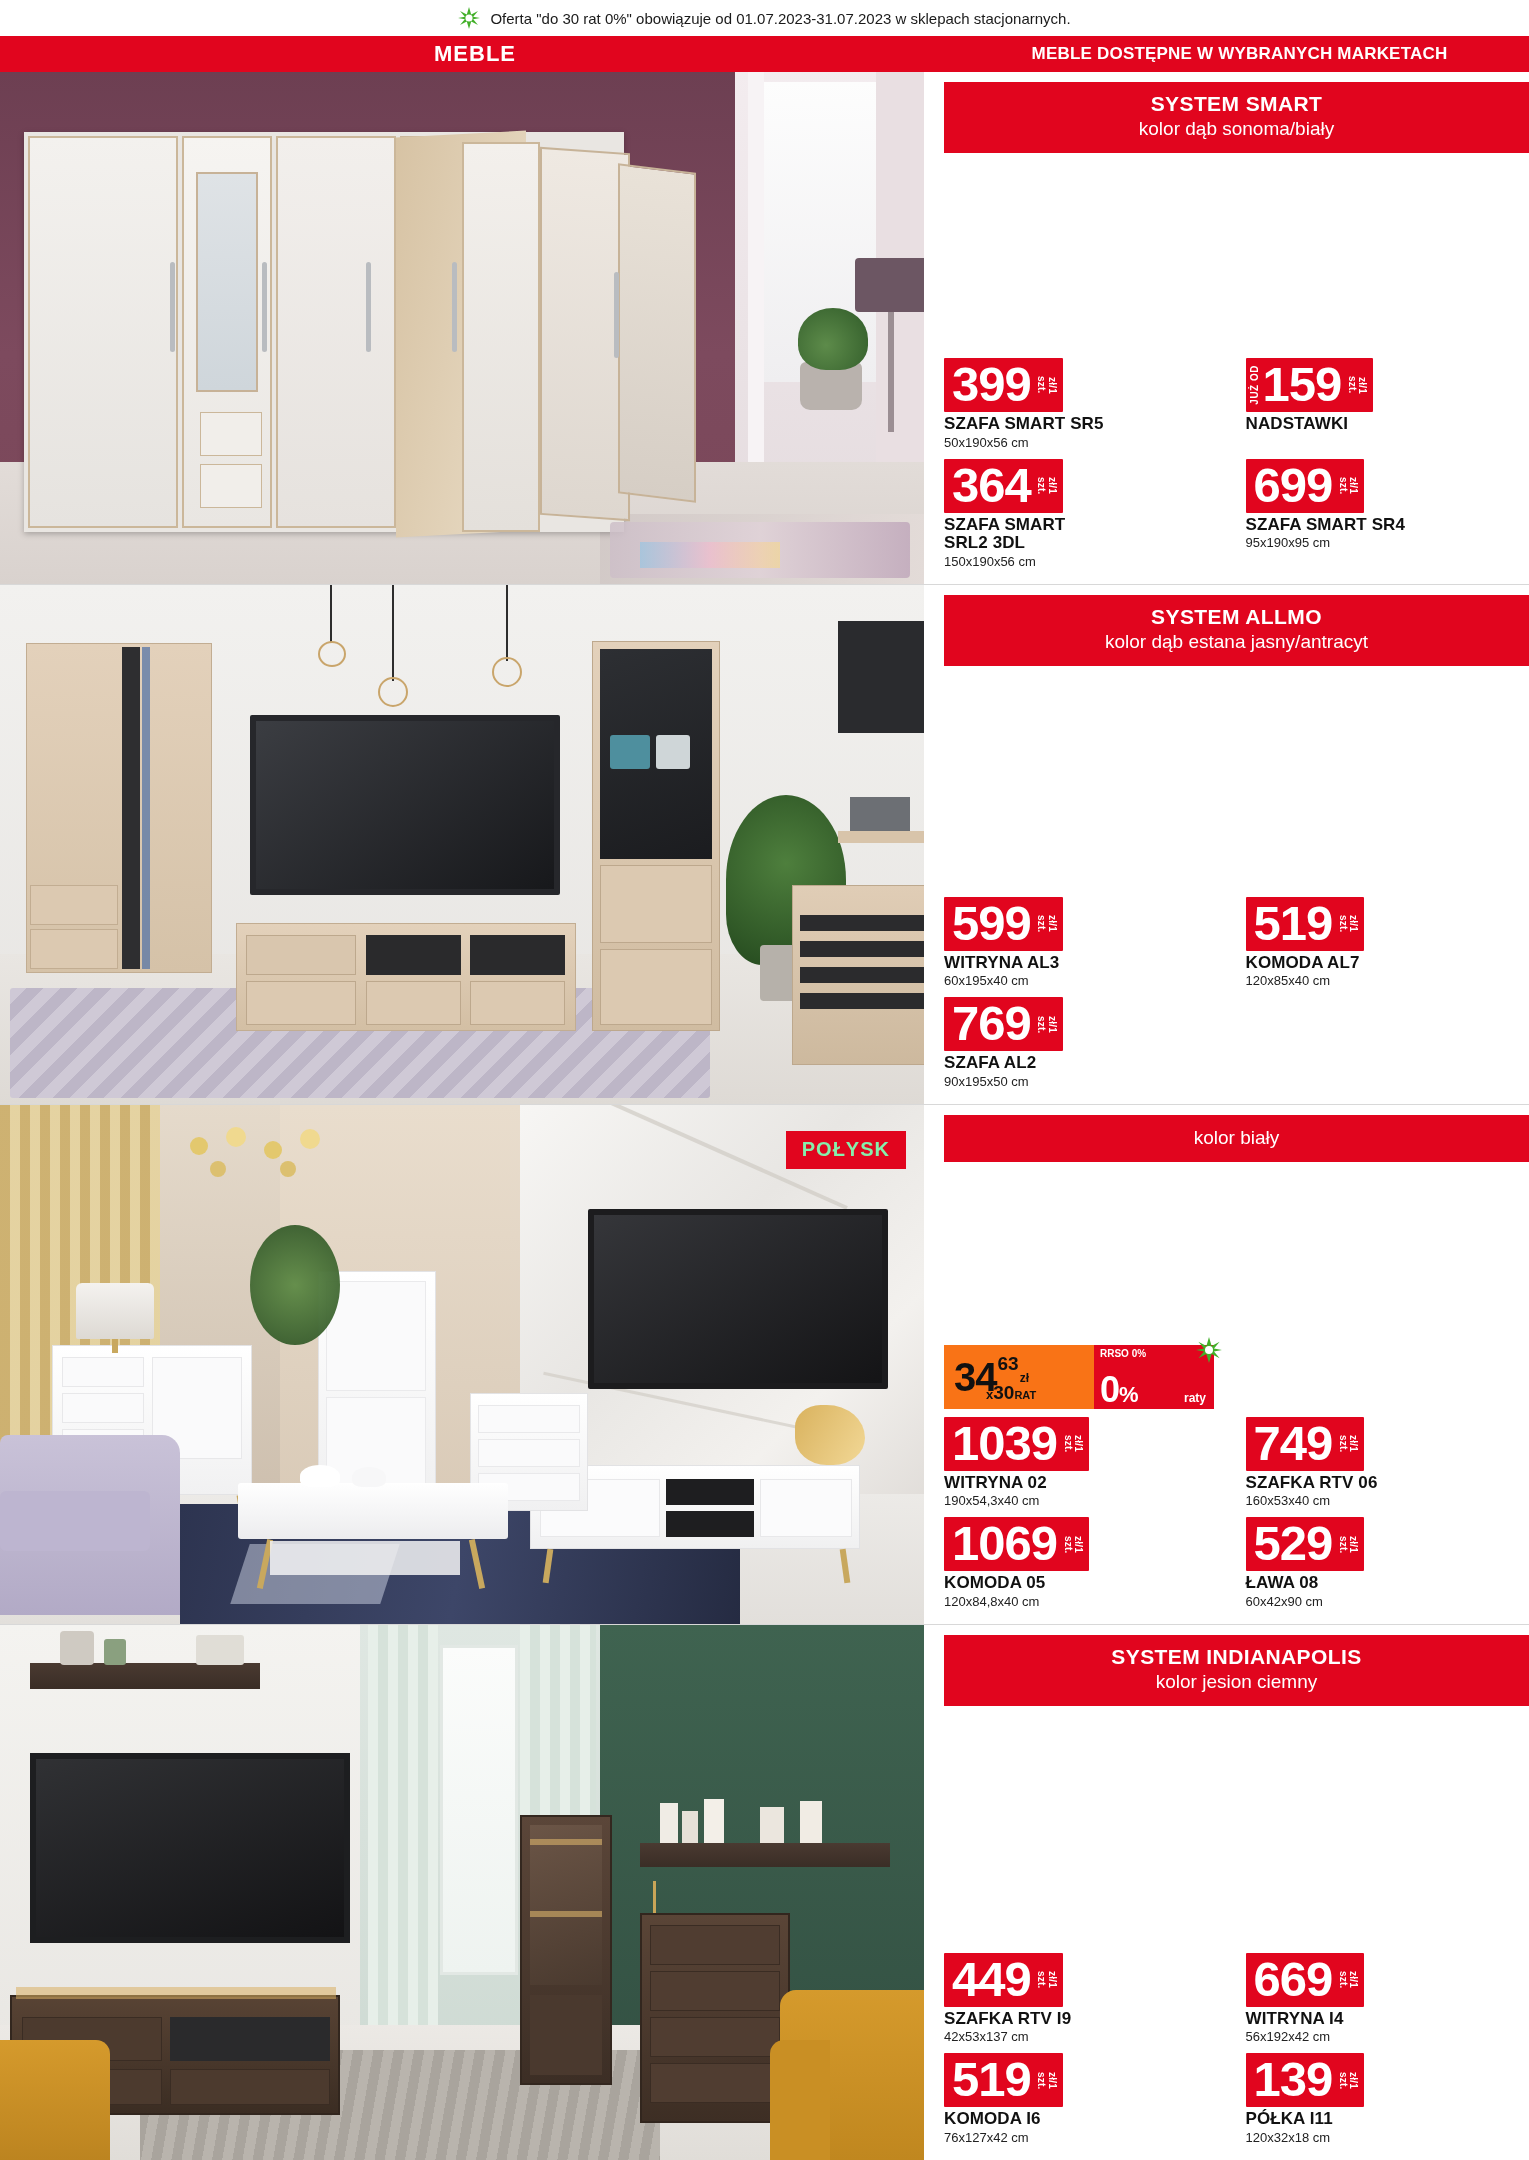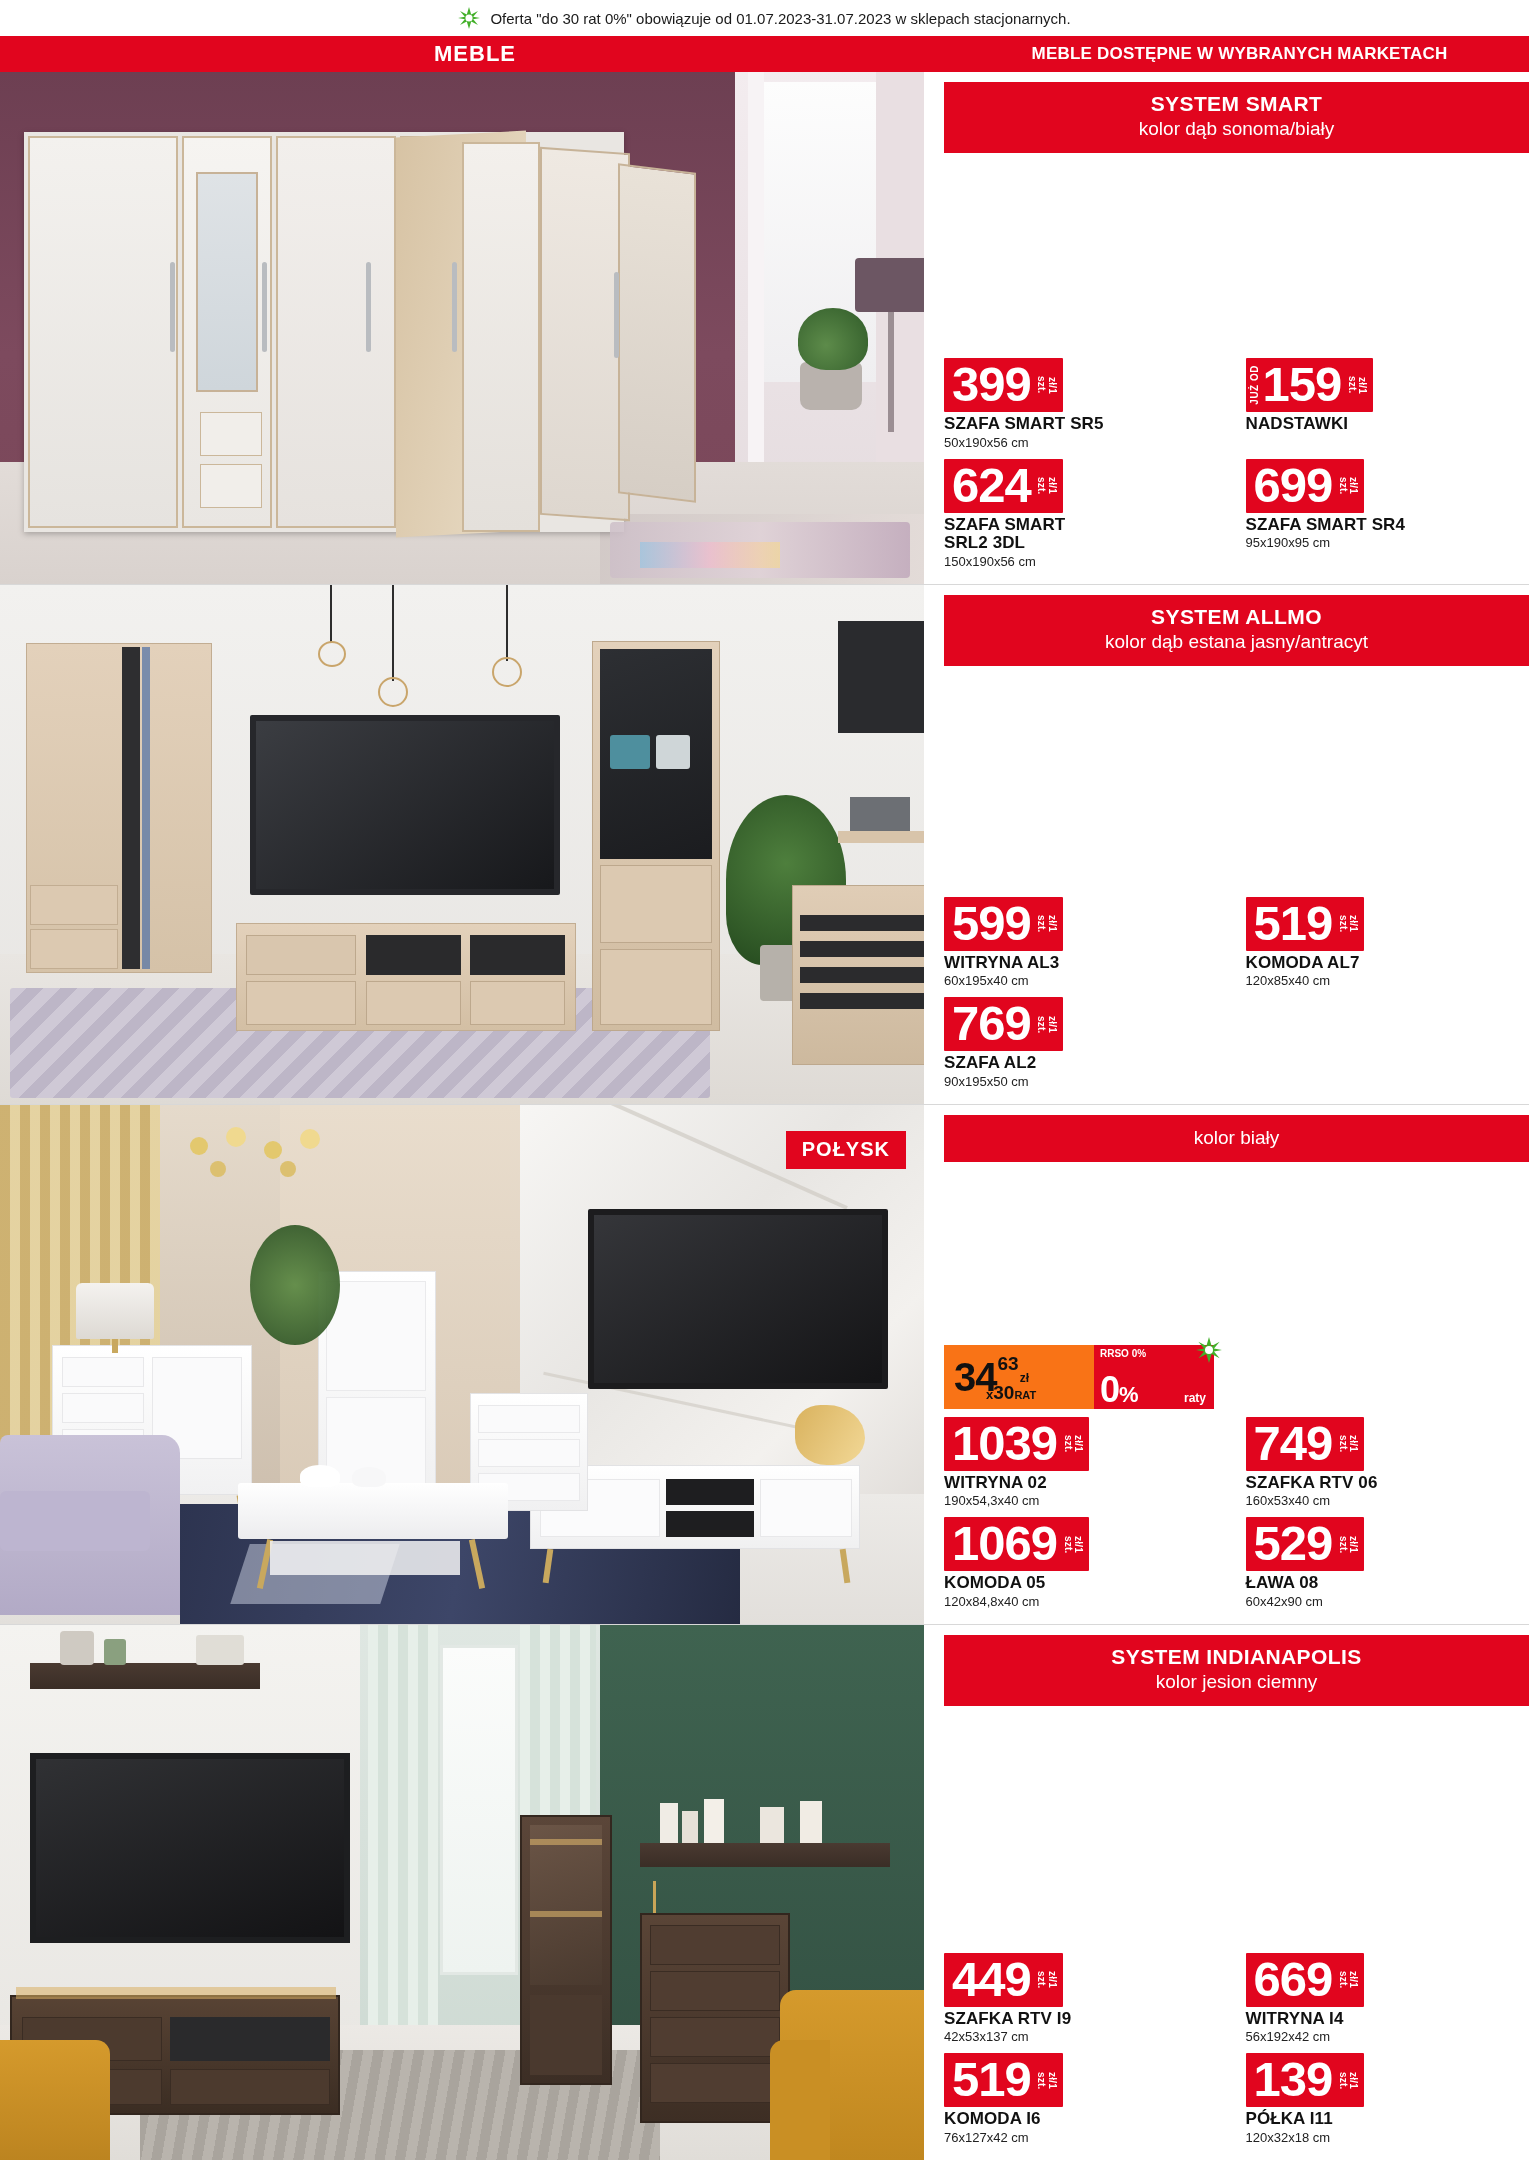--- a/index.html
+++ b/index.html
@@ -176,21 +176,21 @@
     margin-top: 2px;
     line-height: 1.15;
   }
 
   
   .polysk {
     position: absolute;
     top: 26px;
     right: 18px;
     background: #e1051e;
-    color: #ffffff;
+    color: #86efac;
     font-size: 20px;
     font-weight: bold;
     letter-spacing: 1px;
     padding: 7px 16px 8px;
   }
 
   
   .raty {
     display: flex;
     align-items: stretch;
@@ -372,21 +372,21 @@
             <span class="unit">
                 <span>zł/1</span>
                 <span>szt.</span>
               </span>
           </div>
           <div class="p-name">NADSTAWKI</div>
           <div class="p-dim"></div>
         </div>
         <div class="price-cell">
           <div class="tag">
-            <span class="amount">624</span>
+            <span class="amount">364</span>
             <span class="unit">
                 <span>zł/1</span>
                 <span>szt.</span>
               </span>
           </div>
           <div class="p-name" style="max-width:150px;">SZAFA SMART SRL2 3DL</div>
           <div class="p-dim">150x190x56 cm</div>
         </div>
         <div class="price-cell">
           <div class="tag">

